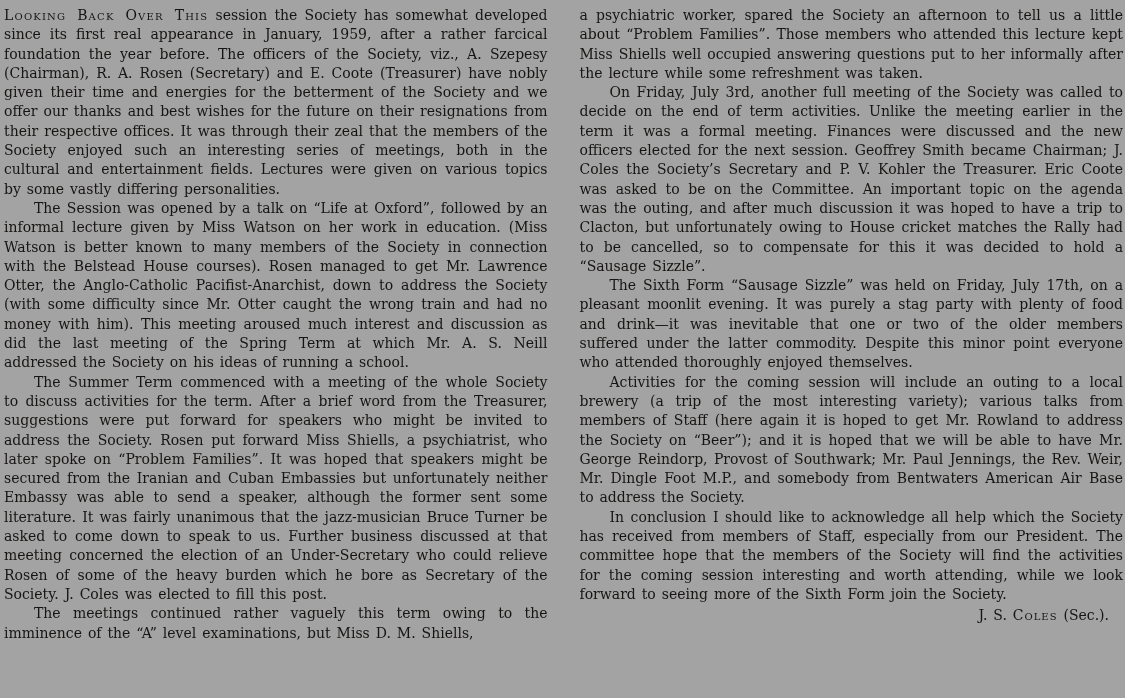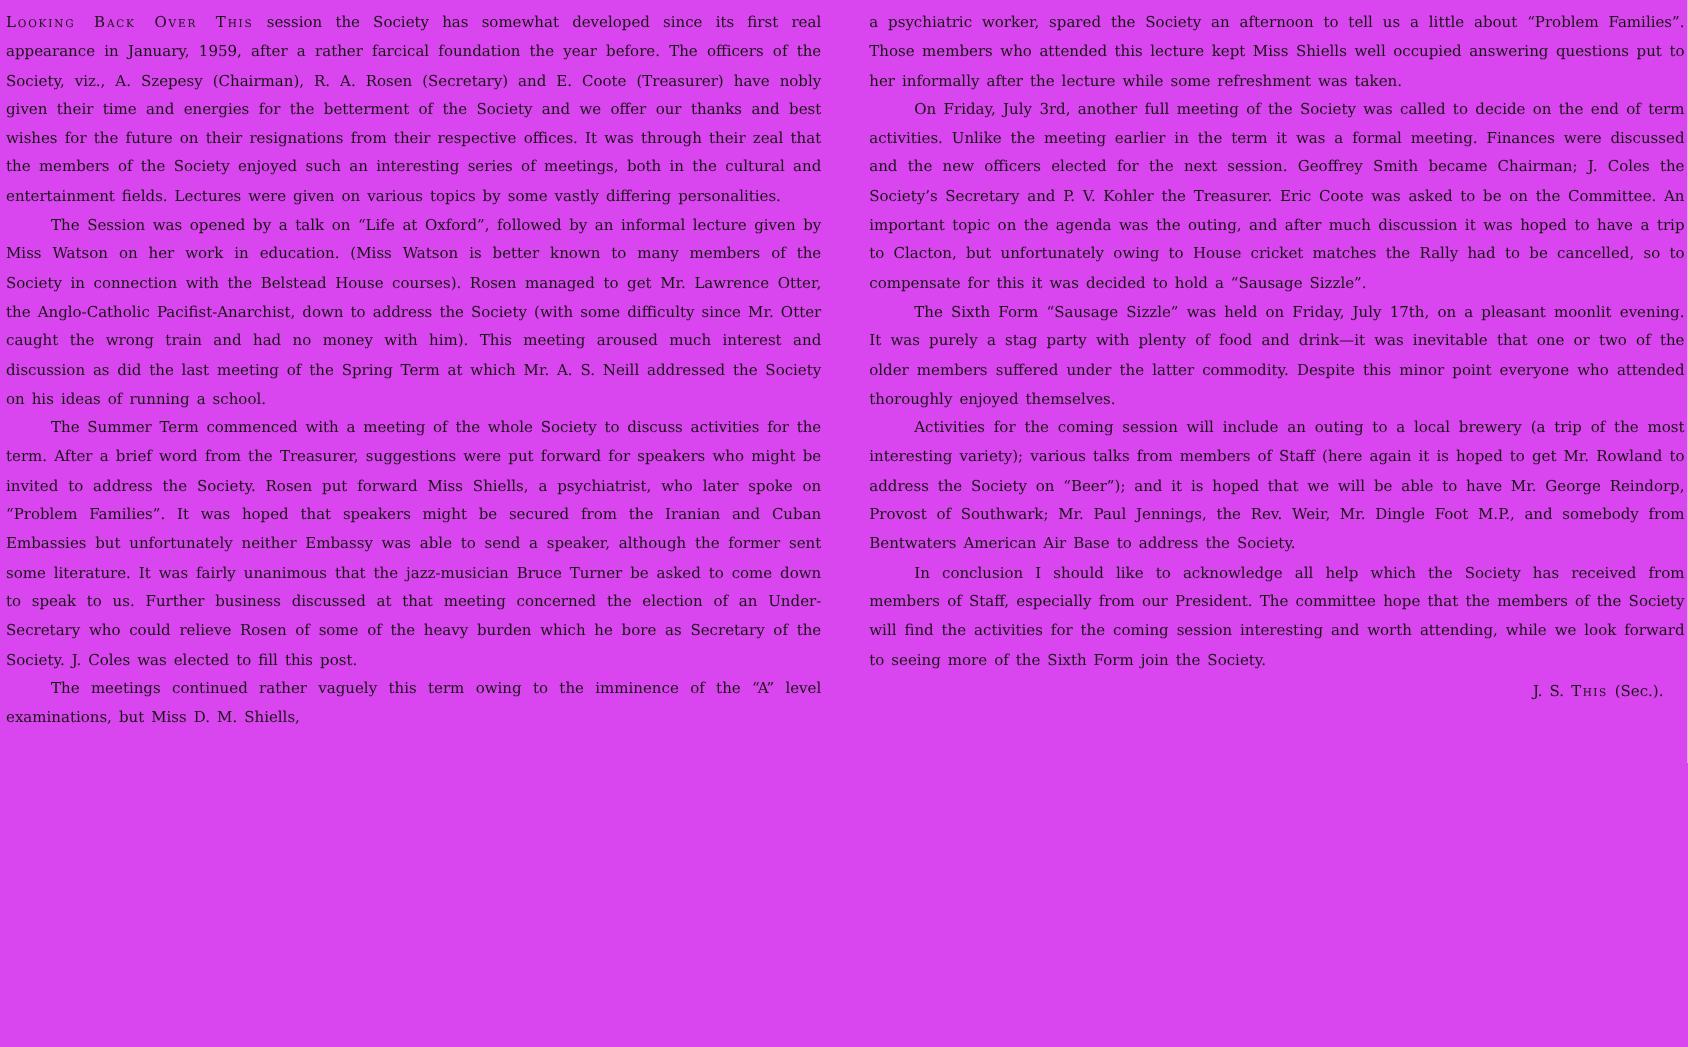--- a/index.html
+++ b/index.html
@@ -4,24 +4,24 @@
 <style>
   html, body {
     margin: 0;
     padding: 0;
     background: #fbfaf7;
   }
   .page {
     position: relative;
     width: 1125px;
     height: 698px;
-    background: #d946ef;
+    background: #a3a3a3;
     color: #171513;
     font-family: "DejaVu Serif", "Liberation Serif", serif;
-    font-size: 10px;
+    font-size: 14px;
     line-height: 19.3px;
     overflow: hidden;
     box-sizing: border-box;
     padding: 6px 2px 0 4px;
   }
   .columns {
     display: flex;
     gap: 32px;
     height: 100%;
   }
@@ -65,17 +65,17 @@
       <p class="indent">The Summer Term commenced with a meeting of the whole Society to discuss activities for the term.  After a brief word from the Treasurer, suggestions were put forward for speakers who might be invited to address the Society.  Rosen put forward Miss Shiells, a psychiatrist, who later spoke on “Problem Families”.  It was hoped that speakers might be secured from the Iranian and Cuban Embassies but unfortunately neither Embassy was able to send a speaker, although the former sent some literature.  It was fairly unanimous that the jazz-musician Bruce Turner be asked to come down to speak to us.  Further business discussed at that meeting concerned the election of an Under-Secretary who could relieve Rosen of some of the heavy burden which he bore as Secretary of the Society.  J. Coles was elected to fill this post.</p>
       <p class="indent">The meetings continued rather vaguely this term owing to the imminence of the “A” level examinations, but Miss D. M. Shiells,</p>
     </div>
 
     <div class="col">
       <p>a psychiatric worker, spared the Society an afternoon to tell us a little about “Problem Families”.  Those members who attended this lecture kept Miss Shiells well occupied answering questions put to her informally after the lecture while some refreshment was taken.</p>
       <p class="indent">On Friday, July 3rd, another full meeting of the Society was called to decide on the end of term activities.  Unlike the meeting earlier in the term it was a formal meeting.  Finances were discussed and the new officers elected for the next session.  Geoffrey Smith became Chairman;  J. Coles the Society’s Secretary and P. V. Kohler the Treasurer.  Eric Coote was asked to be on the Committee.  An important topic on the agenda was the outing, and after much discussion it was hoped to have a trip to Clacton, but unfortunately owing to House cricket matches the Rally had to be cancelled, so to compensate for this it was decided to hold a “Sausage Sizzle”.</p>
       <p class="indent">The Sixth Form “Sausage Sizzle” was held on Friday, July 17th, on a pleasant moonlit evening.  It was purely a stag party with plenty of food and drink—it was inevitable that one or two of the older members suffered under the latter commodity.  Despite this minor point everyone who attended thoroughly enjoyed themselves.</p>
       <p class="indent">Activities for the coming session will include an outing to a local brewery (a trip of the most interesting variety);  various talks from members of Staff (here again it is hoped to get Mr. Rowland to address the Society on “Beer”);  and it is hoped that we will be able to have Mr. George Reindorp, Provost of Southwark;  Mr. Paul Jennings, the Rev. Weir, Mr. Dingle Foot M.P., and somebody from Bentwaters American Air Base to address the Society.</p>
       <p class="indent">In conclusion I should like to acknowledge all help which the Society has received from members of Staff, especially from our President.  The committee hope that the members of the Society will find the activities for the coming session interesting and worth attending, while we look forward to seeing more of the Sixth Form join the Society.</p>
-      <p class="signature"><span>J. S. </span><span class="sig-name">This</span><span> (Sec.).</span></p>
+      <p class="signature"><span>J. S. </span><span class="sig-name">Coles</span><span> (Sec.).</span></p>
     </div>
 
   </div>
 </div>
 
 </body></html>

